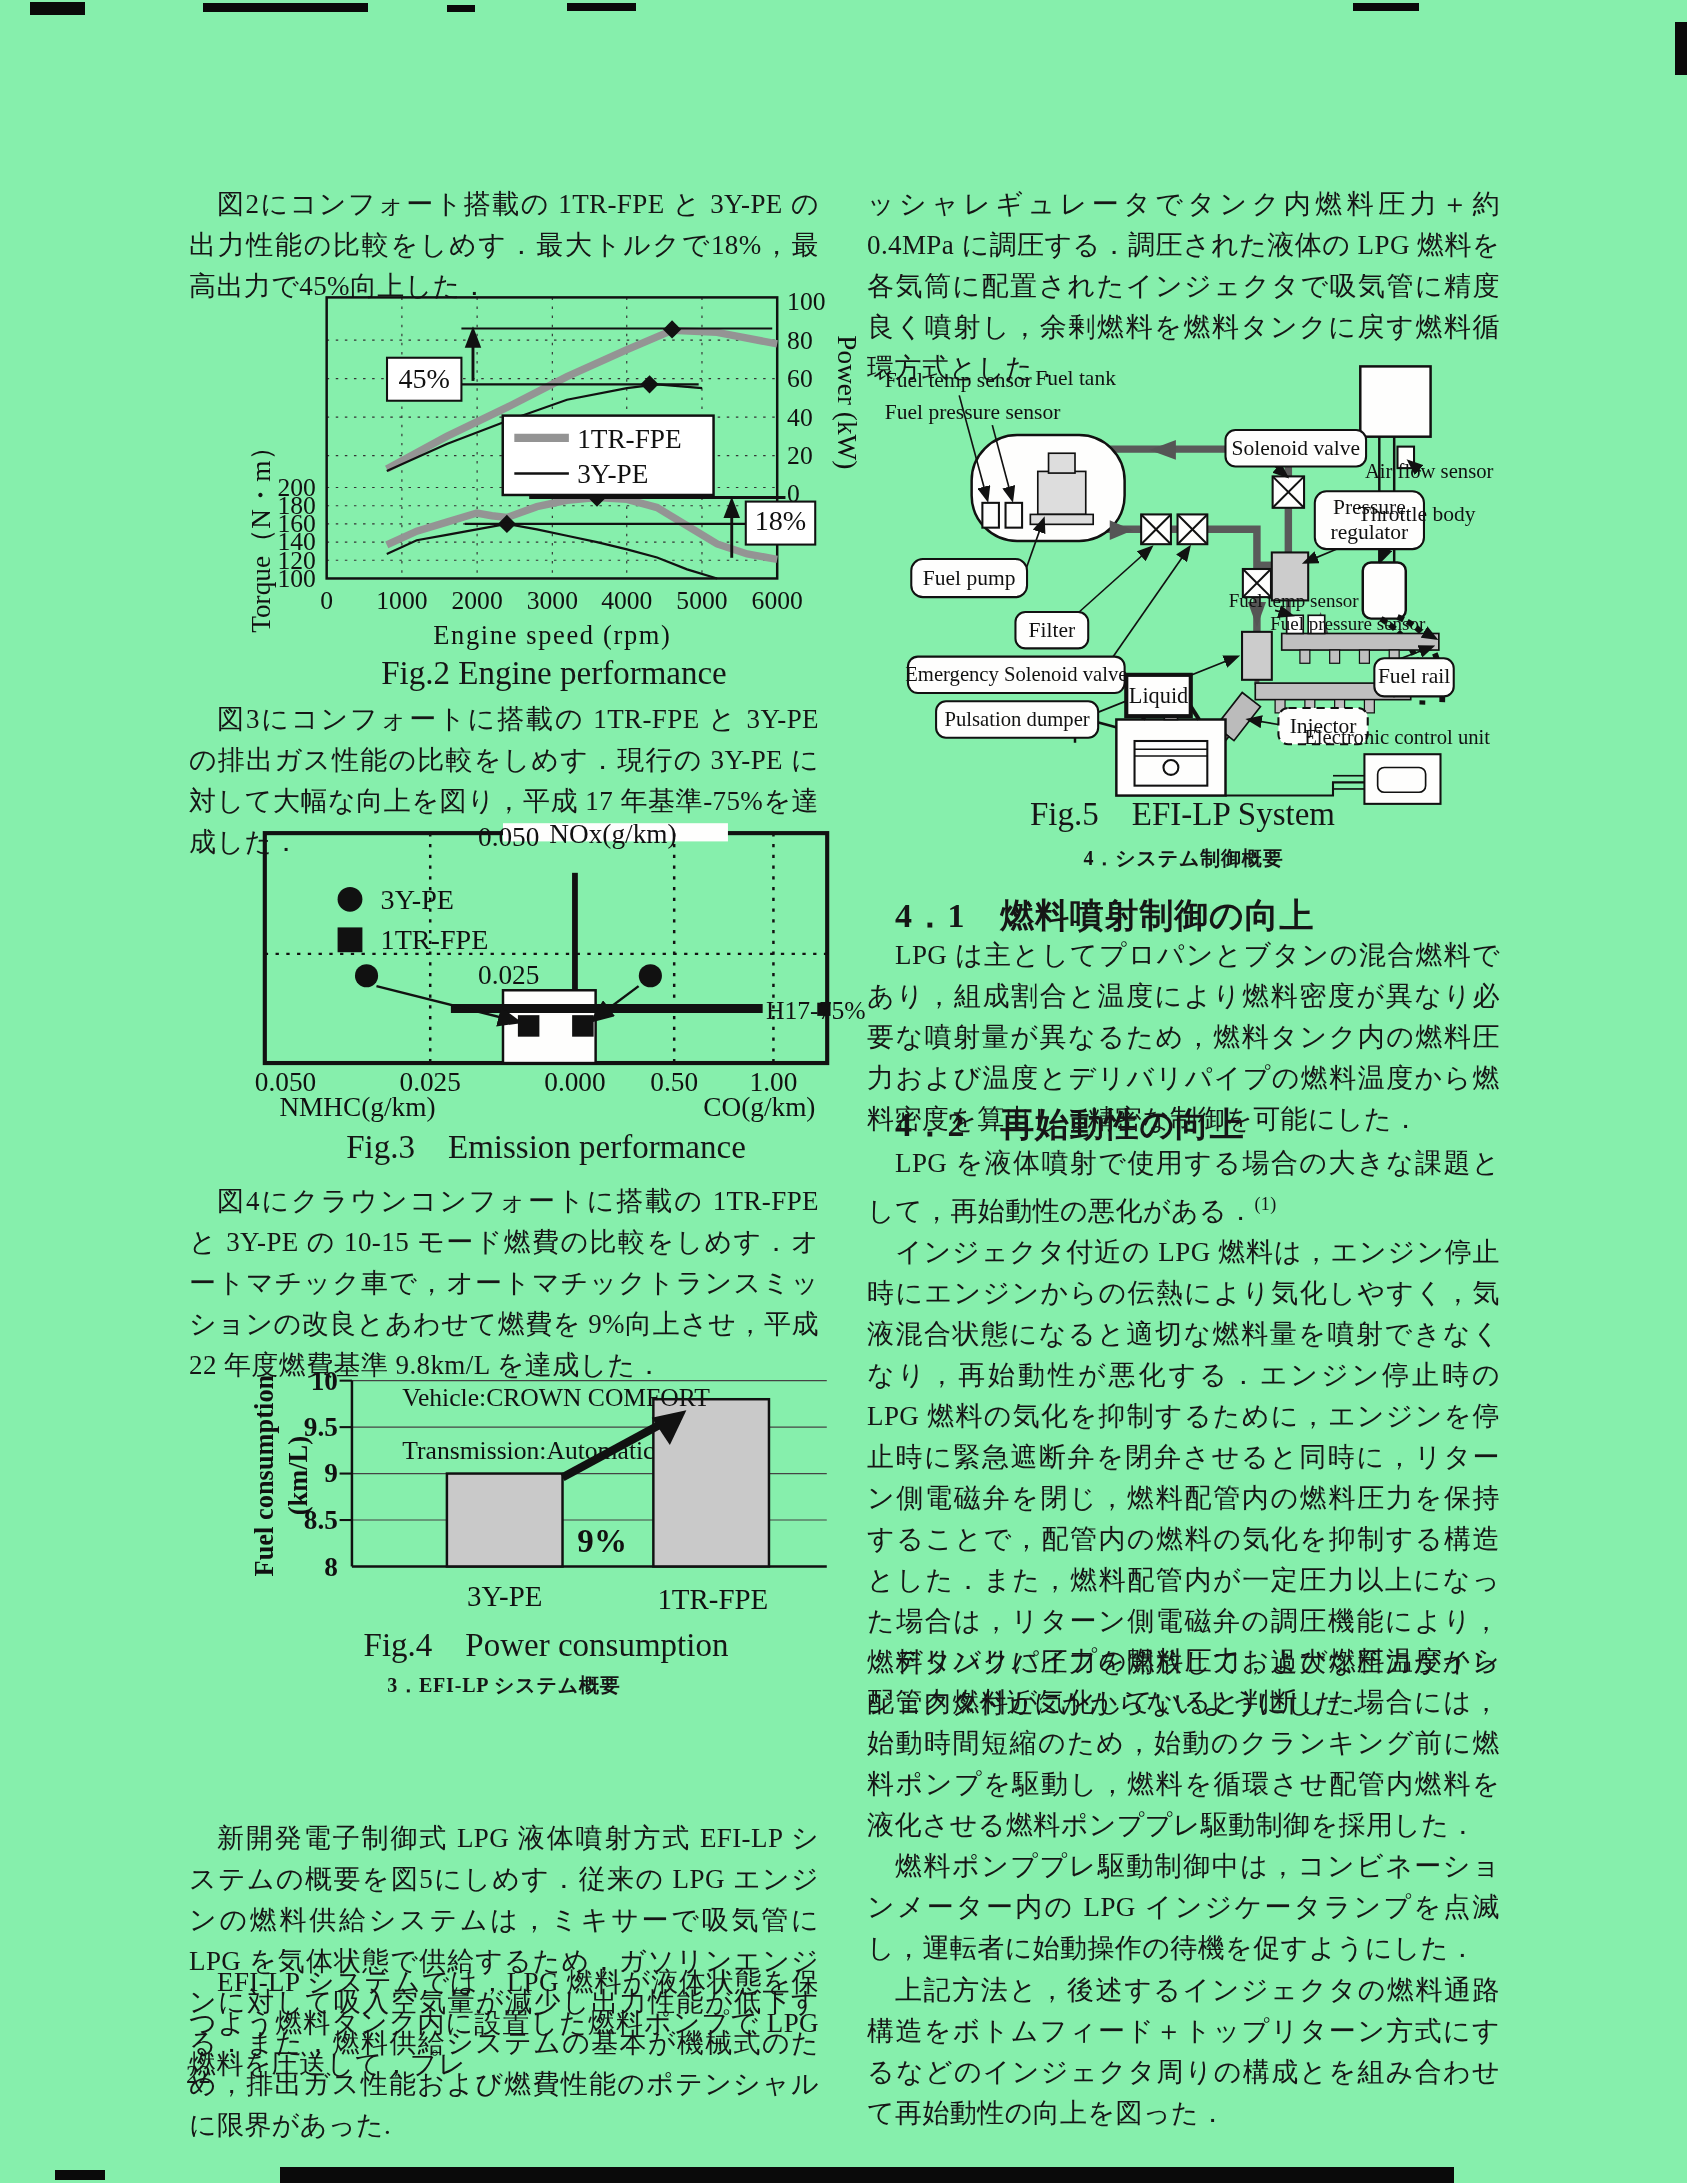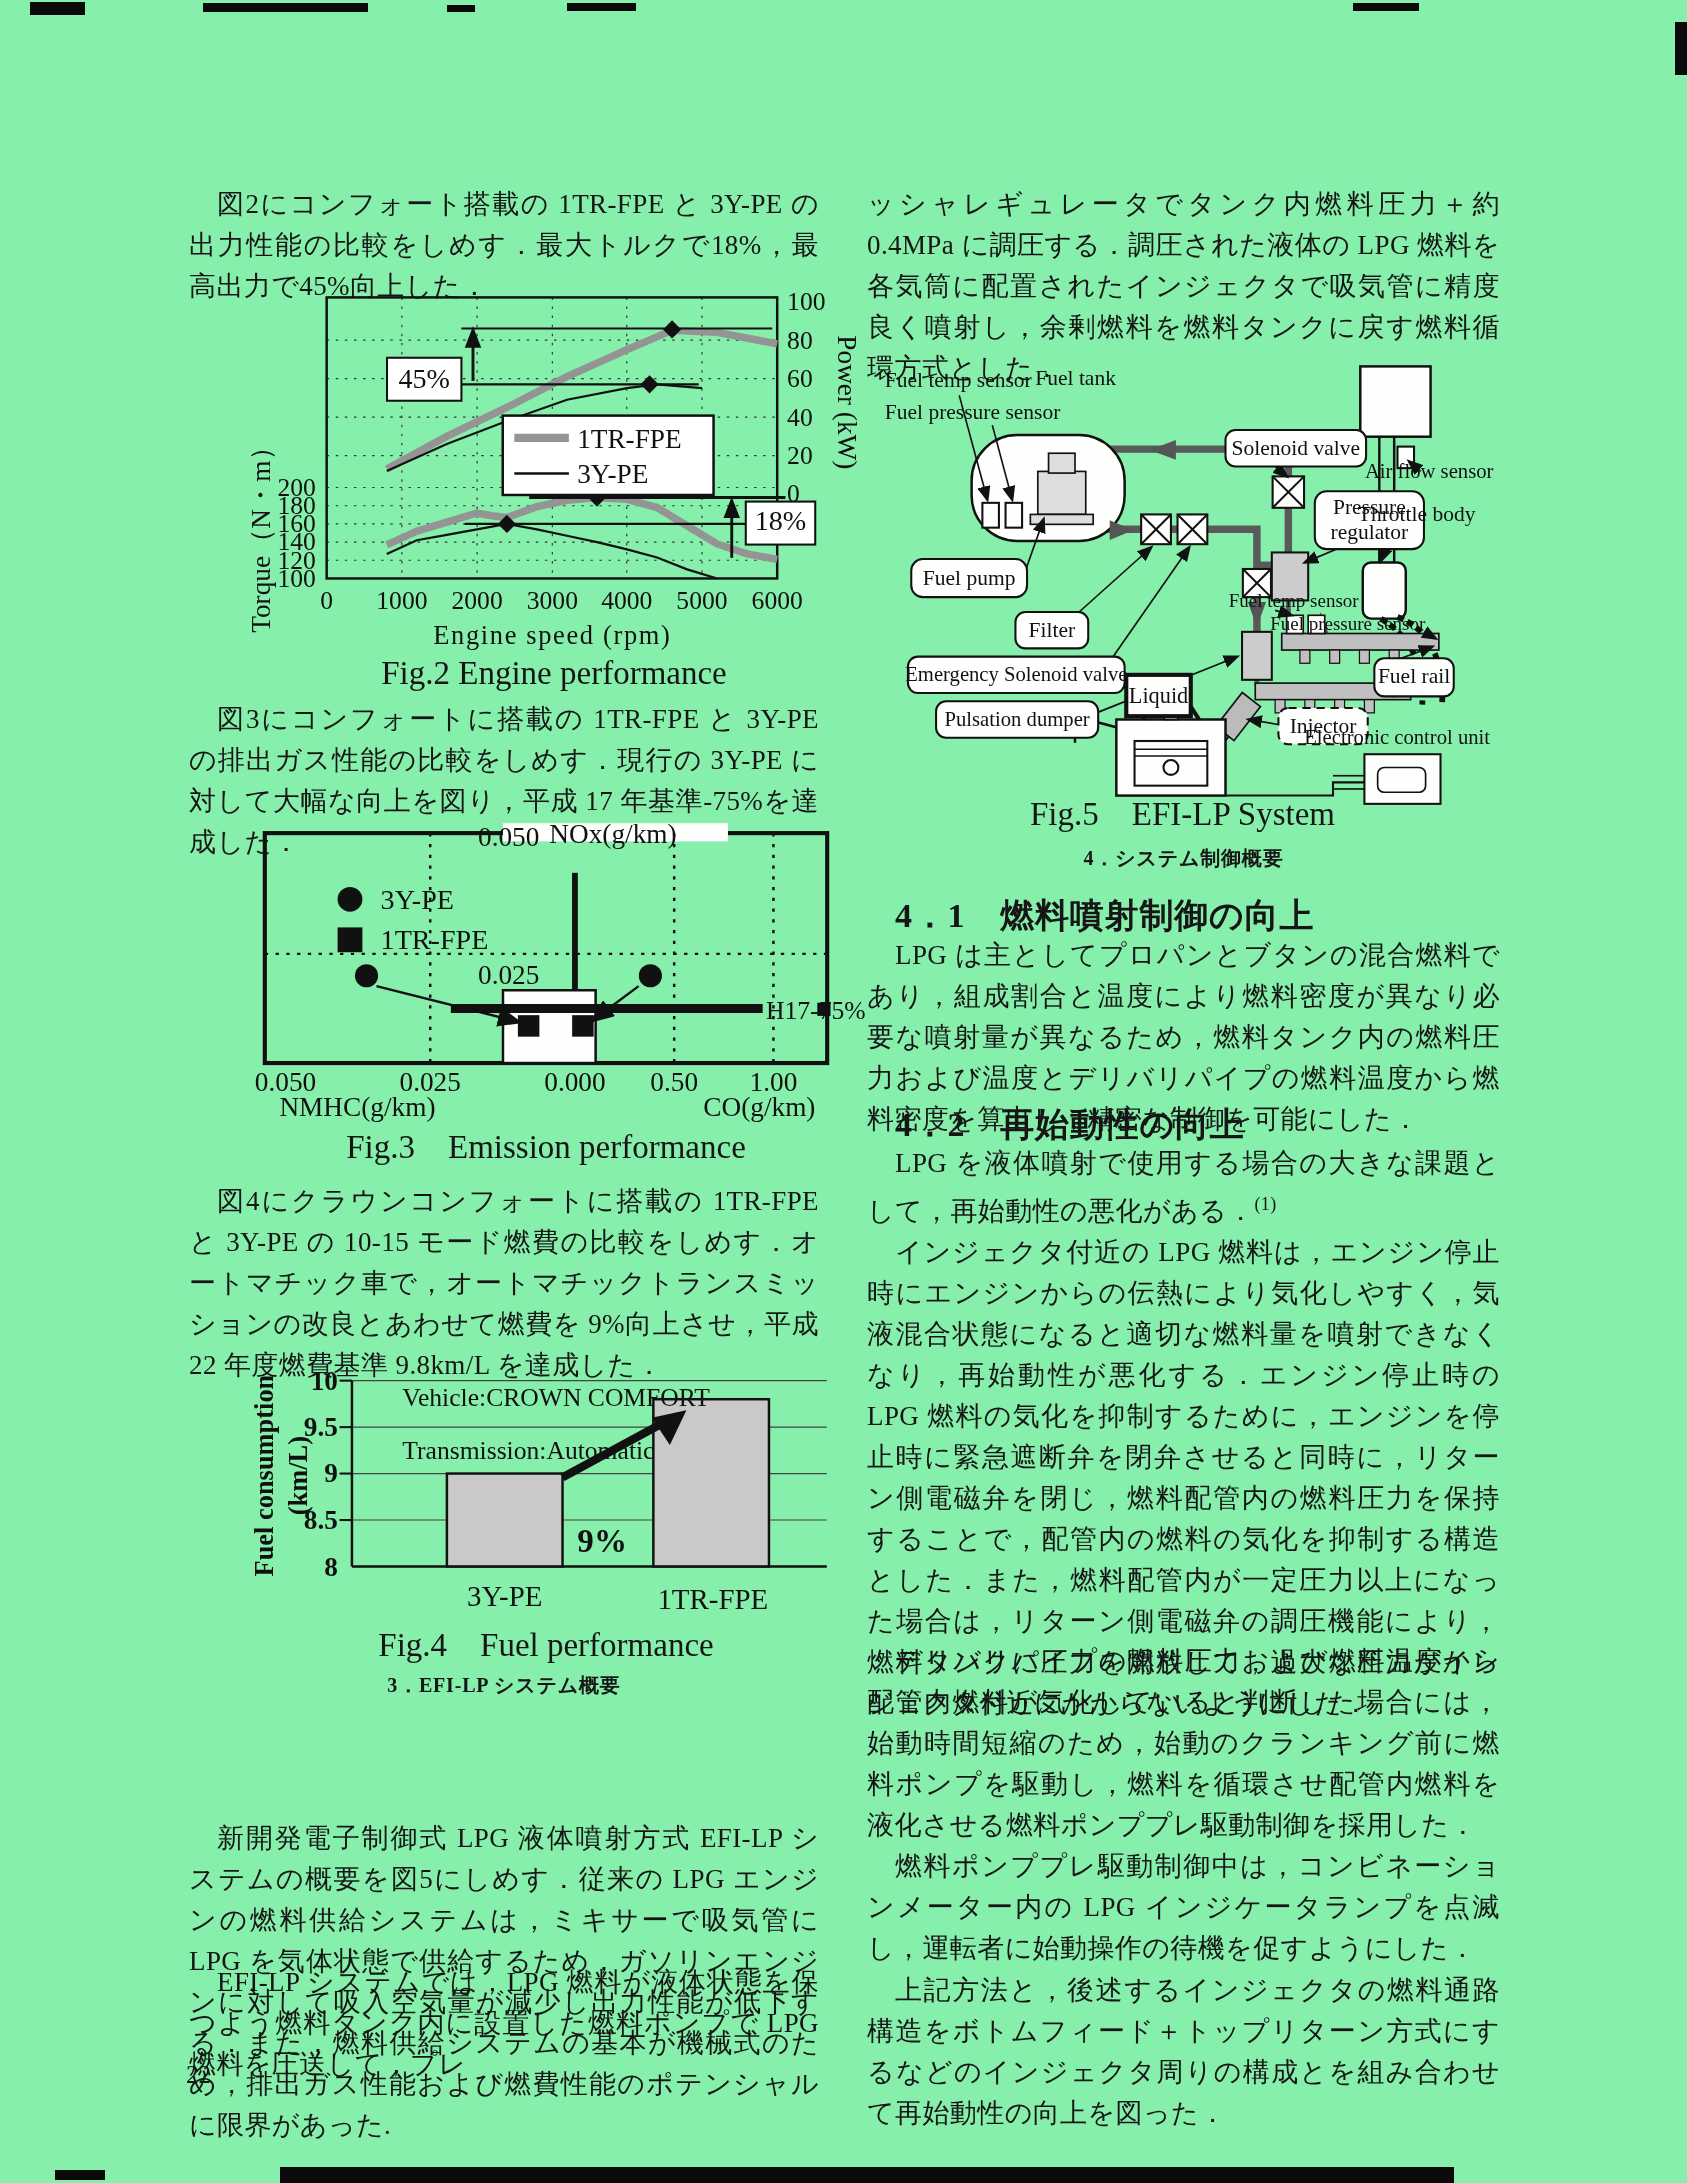--- a/index.html
+++ b/index.html
@@ -203,21 +203,21 @@
     <text x="196" y="56" font-size="31">Vehicle:CROWN COMFORT</text>
     <text x="196" y="120" font-size="31">Transmission:Automatic</text>
     <text x="408" y="232" font-size="40" font-weight="700">9%</text>
     <g>
       <line x1="390" y1="142" x2="512" y2="76" stroke="#111" stroke-width="10"></line>
       <polygon points="540,61 498,70 520,103" fill="#111"></polygon>
     </g>
     <text x="320" y="298" font-size="35" text-anchor="middle">3Y-PE</text>
     <text x="572" y="302" font-size="35" text-anchor="middle">1TR-FPE</text>
   </svg>
-  <div class="abs caption" style="left:240px;top:1623px;width:612px">Fig.4　Fuel performance</div>
+  <div class="abs caption" style="left:240px;top:1623px;width:612px">Fig.4　Power consumption</div>
 
   <div class="abs heading" style="left:189px;top:1672px;width:630px">3．EFI-LP システム概要</div>
   <div class="abs para indent" style="left:189px;top:1818px;width:630px">新開発電子制御式 LPG 液体噴射方式 EFI-LP システムの概要を図5にしめす．従来の LPG エンジンの燃料供給システムは，ミキサーで吸気管に LPG を気体状態で供給するため，ガソリンエンジンに対して吸入空気量が減少し出力性能が低下する．また，燃料供給システムの基本が機械式のため，排出ガス性能および燃費性能のポテンシャルに限界があった.</div>
   <div class="abs para indent" style="left:189px;top:1962px;width:630px">EFI-LP システムでは，LPG 燃料が液体状態を保つよう燃料タンク内に設置した燃料ポンプで LPG 燃料を圧送して，プレ</div>
 
   <div class="abs pagenum" style="left:186px;top:2061px">22</div>
 
   <div class="abs para" style="left:867px;top:184px;width:633px">ッシャレギュレータでタンク内燃料圧力＋約 0.4MPa に調圧する．調圧された液体の LPG 燃料を各気筒に配置されたインジェクタで吸気管に精度良く噴射し，余剰燃料を燃料タンクに戻す燃料循環方式とした．</div>
 
   <svg class="abs" style="left:868px;top:354px" width="629" height="430" viewBox="0 0 760 520">

